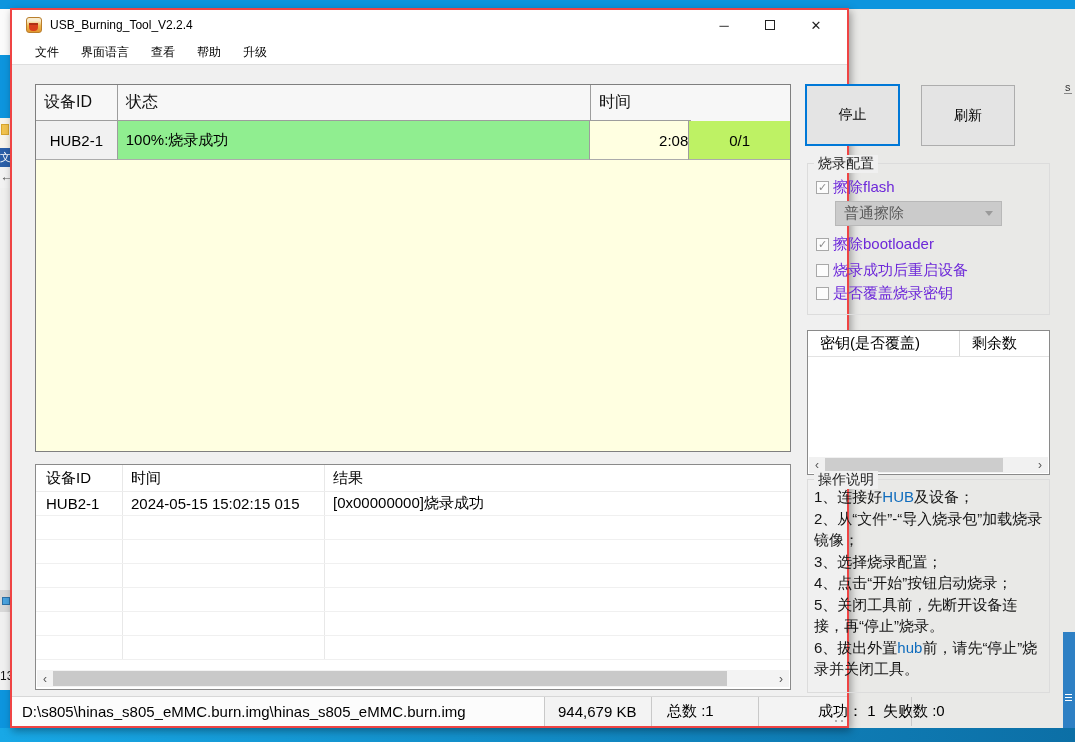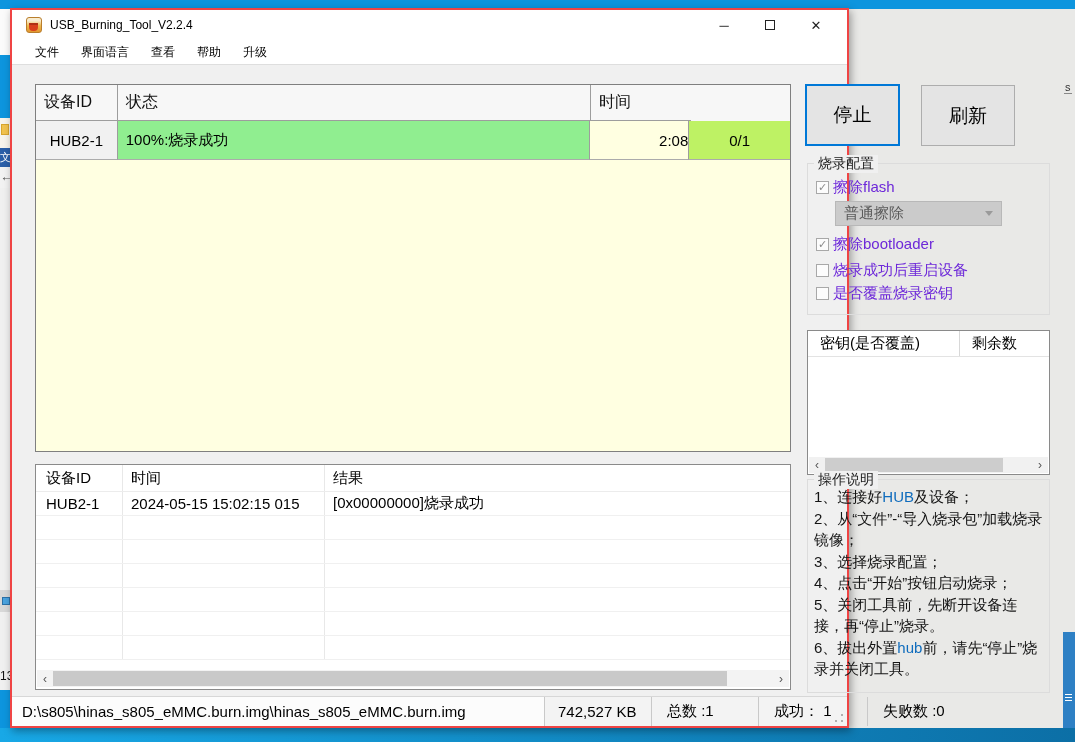--- a/index.html
+++ b/index.html
@@ -58,21 +58,21 @@
   .dev-row .dc { border-right:1px solid #9D9D9D; border-bottom:1px solid #ABABAB; font-size:15px;
                  display:flex; align-items:center; }
   .dev-row .dc:last-child { border-right:none; }
   .c-id   { width:82px;  justify-content:center; background:#F1F1F1; color:#000; }
   .c-stat { width:473px; padding-left:8px; background:#90EE90; color:#000; }
   .c-time { width:100px; justify-content:flex-end; background:#FFFFE1; }
   .c-cnt  { width:101px; justify-content:center; background:#bef264; }
   .h-id{width:82px;} .h-stat{width:473px;} .h-time{width:100px;} .h-cnt{width:101px;}
 
   
-  .btn { position:absolute; background:#E4E4E4; font-size:19px; color:#000;
+  .btn { position:absolute; background:#E4E4E4; font-size:14px; color:#000;
          display:flex; align-items:center; justify-content:center; cursor:default; }
   .btn-stop { left:793px; top:74px; width:95px; height:62px; border:2px solid #0078D7; }
   .btn-refresh { left:909px; top:75px; width:94px; height:61px; border:1px solid #ADADAD; }
 
   
   .groupbox { position:absolute; border:1px solid #DCDCDC; }
   .gb-config { left:795px; top:153px; width:243px; height:152px; }
   .gb-title { position:absolute; top:-9px; left:6px; background:#F0F0F0; padding:0 4px; font-size:14px; color:#1A1A1A; }
   .opt { position:absolute; left:8px; display:flex; align-items:center; }
   .opt .box { width:13px; height:13px; background:#FCFCFC; border:1px solid #A8A8A8; margin-right:4px;
@@ -120,21 +120,21 @@
   .log-thumb { flex:1; margin-right:46px; height:15px; background:#C9C9C9; }
 
   
   .statusbar { position:absolute; left:0; bottom:0; width:100%; height:30px; background:#F3F3F3;
                border-top:1px solid #D7D7D7; }
   .pane { position:absolute; top:0; height:100%; display:flex; align-items:center;
           font-size:15px; color:#000; border-right:1px solid #C9C9C9; padding-left:10px; overflow:hidden; white-space:nowrap; }
   .p-path { left:0; width:533px; background:#FCFCFC; }
   .p-size { left:533px; width:107px; padding-left:13px; }
   .p-total { left:640px; width:107px; padding-left:15px; }
-  .p-ok { left:747px; width:109px; padding-left:15px;text-align:center; }
+  .p-ok { left:791px; width:109px; padding-left:15px;text-align:center; }
   .p-fail { left:856px; width:197px; padding-left:15px; border-right:none; }
   .grip { position:absolute; right:3px; bottom:3px; width:10px; height:10px;
           background:
             radial-gradient(circle at 8px 2px,#AFAFAF 1.1px,transparent 1.3px),
             radial-gradient(circle at 8px 8px,#AFAFAF 1.1px,transparent 1.3px),
             radial-gradient(circle at 2px 8px,#AFAFAF 1.1px,transparent 1.3px); }
 </style>
 </head>
 <body>
 
@@ -294,21 +294,21 @@
         </div>
       <div class="log-scroll">
         <span class="hs-arrow">‹</span>
         <span class="hs-thumb log-thumb"></span>
         <span class="hs-arrow">›</span>
       </div>
     </div>
 
     <div class="statusbar">
       <div class="pane p-path">D:\s805\hinas_s805_eMMC.burn.img\hinas_s805_eMMC.burn.img</div>
-      <div class="pane p-size">742,527 KB</div>
+      <div class="pane p-size">944,679 KB</div>
       <div class="pane p-total">总数 :1</div>
       <div class="pane p-ok">成功： 1</div>
       <div class="pane p-fail">失败数 :0</div>
       <div class="grip"></div>
     </div>
 
   </div>
 </div>
 
 </body></html>

